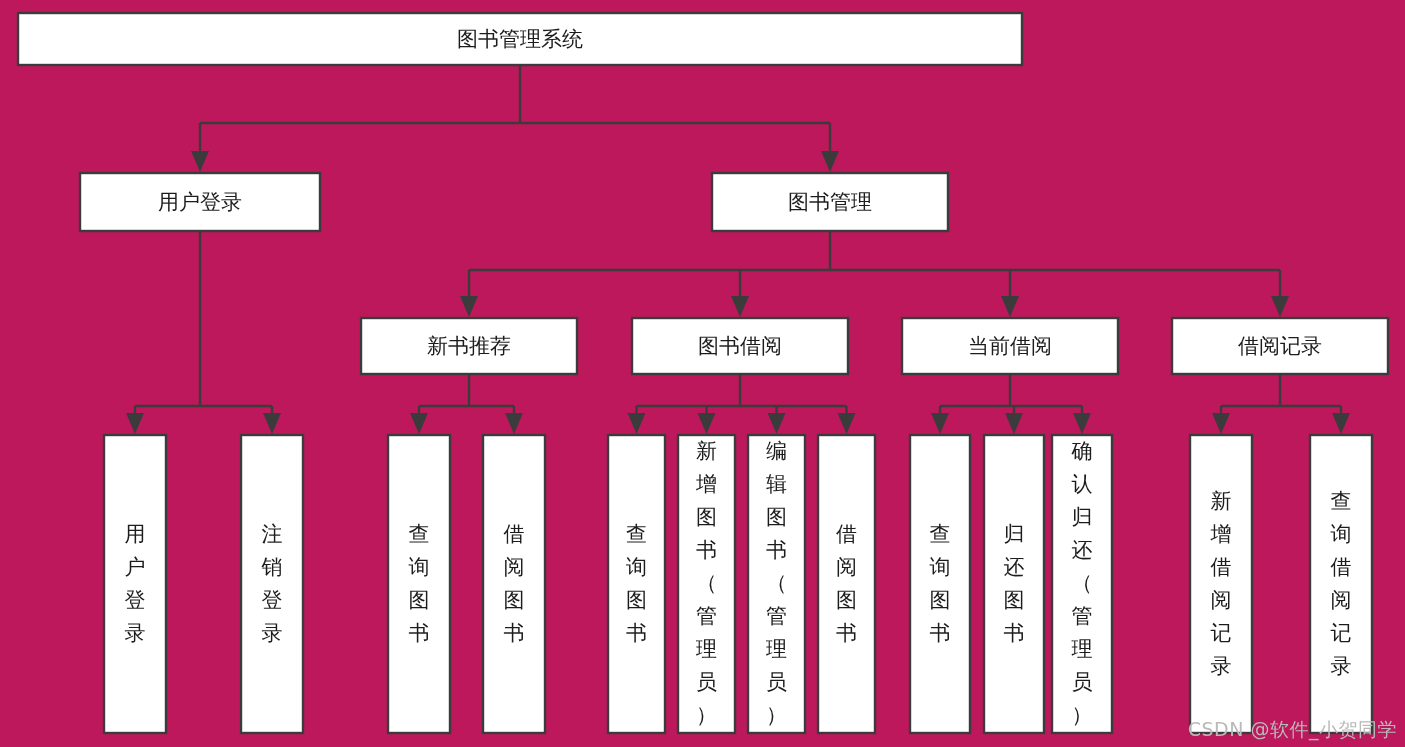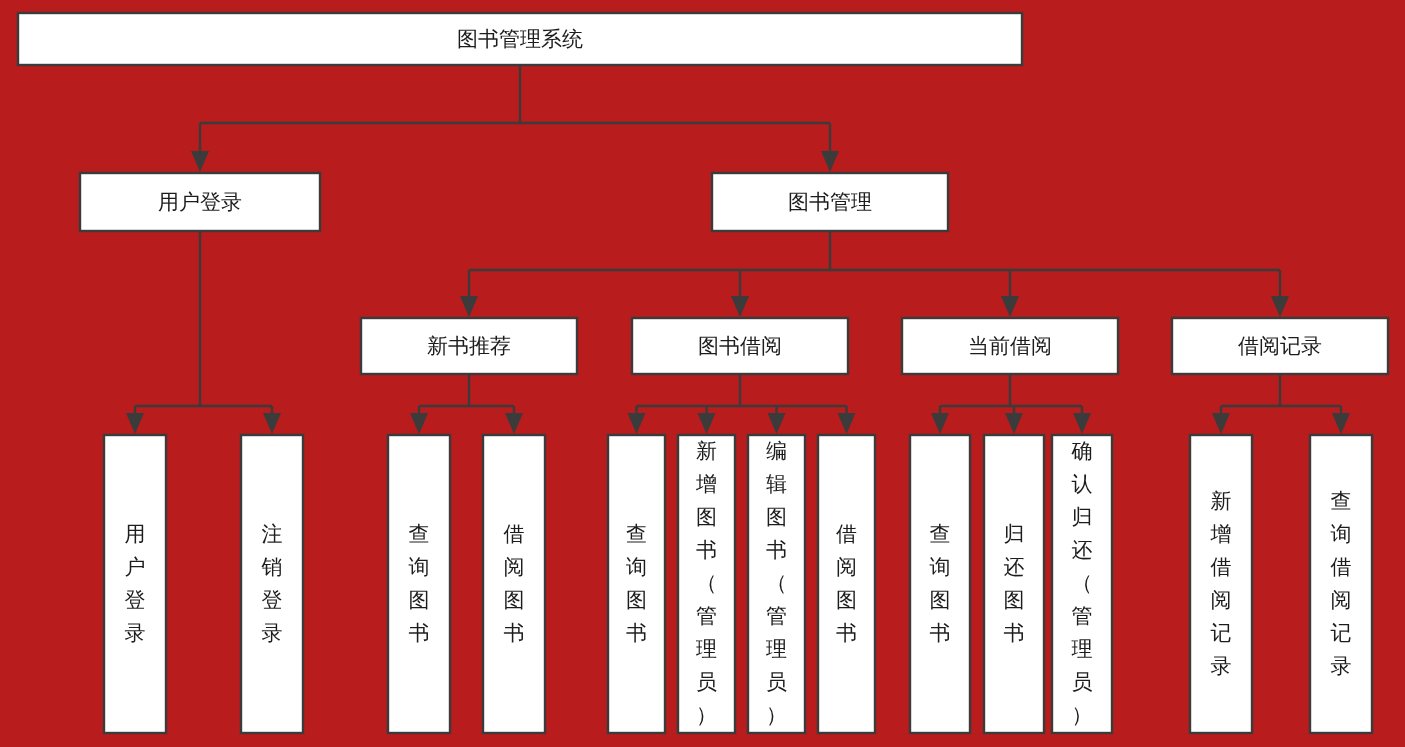--- a/index.html
+++ b/index.html
@@ -8,21 +8,21 @@
     padding: 0;
     background: #ffffff;
   }
   body {
     font-family: "DejaVu Sans", "Liberation Sans", sans-serif;
   }
   #diagram-root {
     position: relative;
     width: 1405px;
     height: 747px;
-    background: #b91c1c;
+    background: #be185d;
     overflow: hidden;
   }
   svg.diagram-canvas {
     position: absolute;
     left: 0;
     top: 0;
     width: 1405px;
     height: 747px;
     display: block;
   }
@@ -206,13 +206,14 @@
           <rect class="node-box" x="1190" y="435" width="62" height="298"></rect>
           <text class="node-label-v" x="1221" y="507.5"><tspan x="1221" dy="0">新</tspan><tspan x="1221" dy="33">增</tspan><tspan x="1221" dy="33">借</tspan><tspan x="1221" dy="33">阅</tspan><tspan x="1221" dy="33">记</tspan><tspan x="1221" dy="33">录</tspan></text>
         </g>
         <g>
           <rect class="node-box" x="1310" y="435" width="62" height="298"></rect>
           <text class="node-label-v" x="1341" y="507.5"><tspan x="1341" dy="0">查</tspan><tspan x="1341" dy="33">询</tspan><tspan x="1341" dy="33">借</tspan><tspan x="1341" dy="33">阅</tspan><tspan x="1341" dy="33">记</tspan><tspan x="1341" dy="33">录</tspan></text>
         </g>
       </g>
     </svg>
 
+  <div class="watermark-text">CSDN @软件_小贺同学</div>
 </div>
 
 </body></html>

